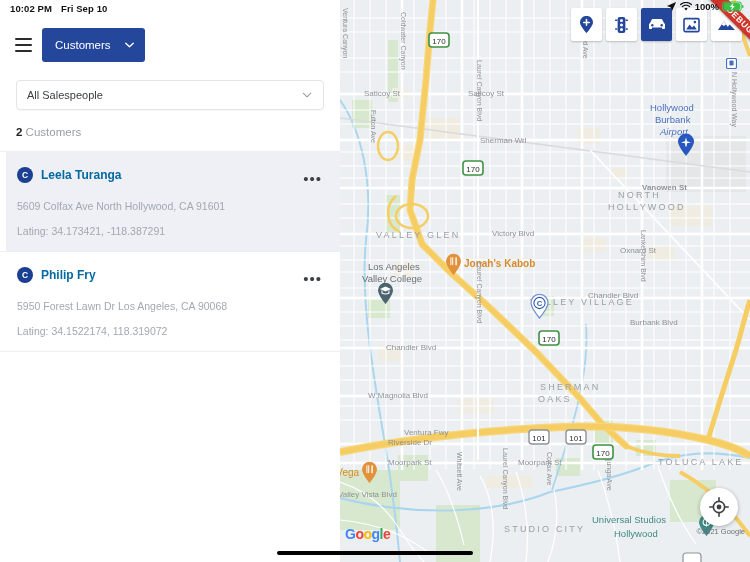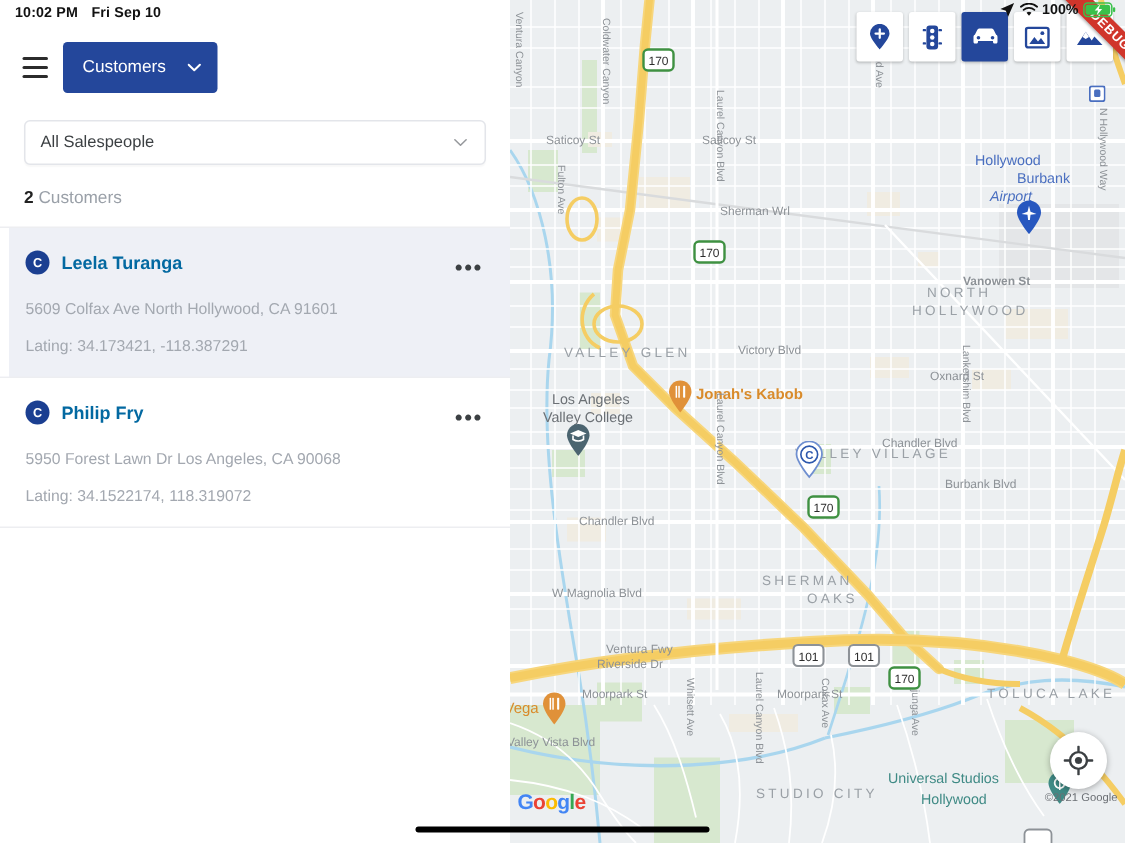--- a/index.html
+++ b/index.html
@@ -400,44 +400,44 @@
 
       <path d="M394,0 C398,20 404,40 410,56" stroke="#f5cd63" stroke-width="4" fill="none"></path>
       <path d="M340,472 C366,486 390,508 410,536" stroke="#f5cd63" stroke-width="4" fill="none"></path>
 
       <line x1="138" y1="0" x2="138" y2="460" stroke="#ffffff" stroke-width="2"></line>
     </svg>
 
     <div class="maplabel area" style="left:278px; top:190px;">NORTH</div>
     <div class="maplabel area" style="left:268px; top:202px;">HOLLYWOOD</div>
     <div class="maplabel area" style="left:36px; top:230px;">VALLEY GLEN</div>
-    <div class="maplabel area" style="left:168px; top:382px;">SHERMAN</div>
+    <div class="maplabel area" style="left:200px; top:382px;">SHERMAN</div>
     <div class="maplabel area" style="left:198px; top:394px;">OAKS</div>
     <div class="maplabel area" style="left:190px; top:297px;">VALLEY VILLAGE</div>
     <div class="maplabel area" style="left:318px; top:457px;">TOLUCA LAKE</div>
     <div class="maplabel area" style="left:164px; top:524px;">STUDIO CITY</div>
 
     <div class="maplabel poi-blue" style="left:310px; top:102px;">Hollywood</div>
-    <div class="maplabel poi-blue" style="left:315px; top:114px;padding-left:23px;">Burbank</div>
+    <div class="maplabel poi-blue" style="left:315px; top:114px;">Burbank</div>
     <div class="maplabel poi-blue" style="left:320px; top:126px;font-style:italic;">Airport</div>
     <div class="maplabel place" style="left:28px; top:261px; font-size:9.5px;">Los Angeles</div>
     <div class="maplabel place" style="left:22px; top:273px; font-size:9.5px;">Valley College</div>
     <div class="maplabel poi-orange" style="left:124px; top:258px;font-weight:bold;">Jonah's Kabob</div>
     <div class="maplabel poi-teal" style="left:252px; top:514px; font-size:9.5px;">Universal Studios</div>
     <div class="maplabel poi-teal" style="left:274px; top:528px; font-size:9.5px;">Hollywood</div>
     <div class="maplabel poi-orange" style="left:-12px; top:467px;">a Vega</div>
 
     <div class="maplabel" style="left:128px; top:89px;">Saticoy St</div>
     <div class="maplabel" style="left:24px; top:89px;">Saticoy St</div>
     <div class="maplabel" style="left:140px; top:136px;">Sherman Wrl</div>
     <div class="maplabel" style="left:152px; top:229px;">Victory Blvd</div>
     <div class="maplabel" style="left:302px; top:183px;font-weight:bold;">Vanowen St</div>
     <div class="maplabel" style="left:46px; top:343px;">Chandler Blvd</div>
     <div class="maplabel" style="left:28px; top:391px;">W Magnolia Blvd</div>
-    <div class="maplabel" style="left:58px; top:438px;">Riverside Dr</div>
+    <div class="maplabel" style="left:48px; top:438px;">Riverside Dr</div>
     <div class="maplabel" style="left:48px; top:458px;">Moorpark St</div>
     <div class="maplabel" style="left:178px; top:458px;">Moorpark St</div>
     <div class="maplabel" style="left:-2px; top:490px;">Valley Vista Blvd</div>
     <div class="maplabel" style="left:64px; top:428px;">Ventura Fwy</div>
     <div class="maplabel" style="left:290px; top:318px;">Burbank Blvd</div>
     <div class="maplabel" style="left:280px; top:246px;">Oxnard St</div>
     <div class="maplabel" style="left:248px; top:291px;">Chandler Blvd</div>
 
     <div class="maplabel vert" style="left:136px; top:60px;">Laurel Canyon Blvd</div>
     <div class="maplabel vert" style="left:136px; top:262px;">Laurel Canyon Blvd</div>

